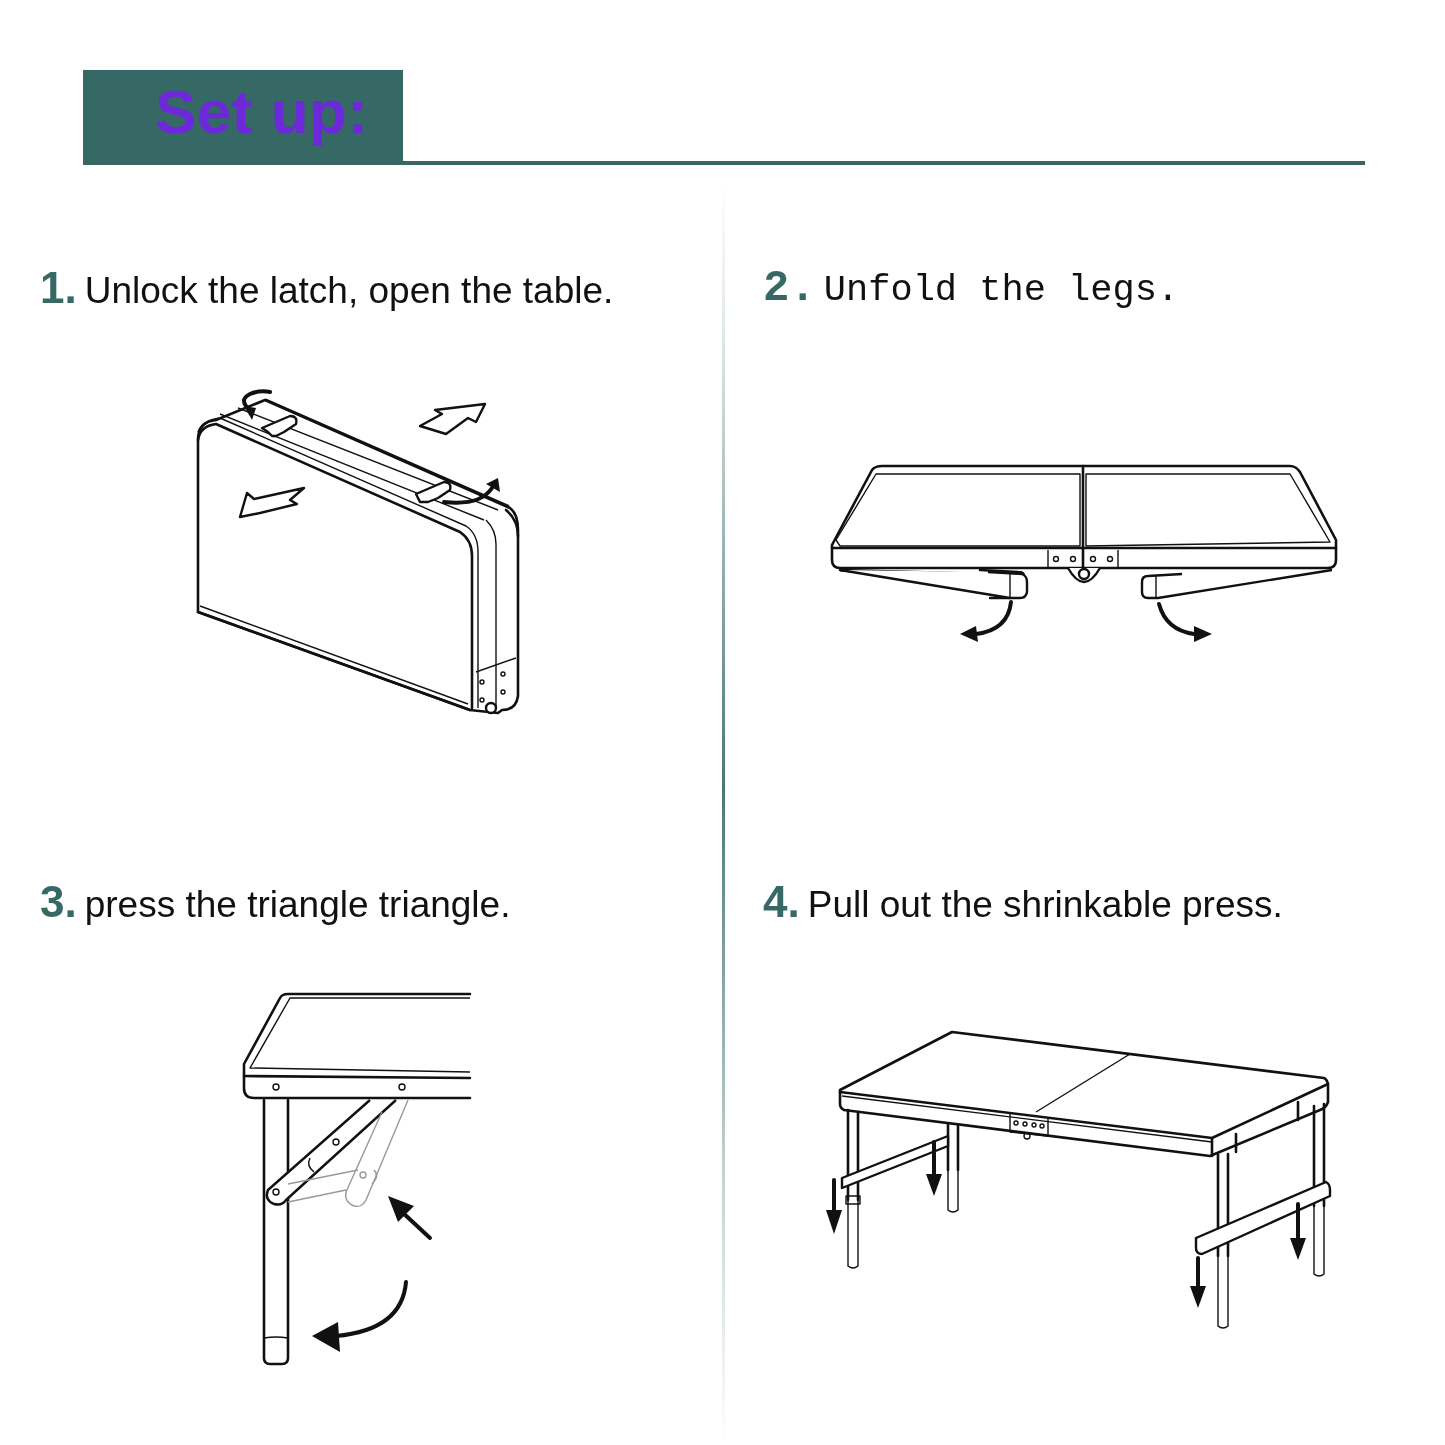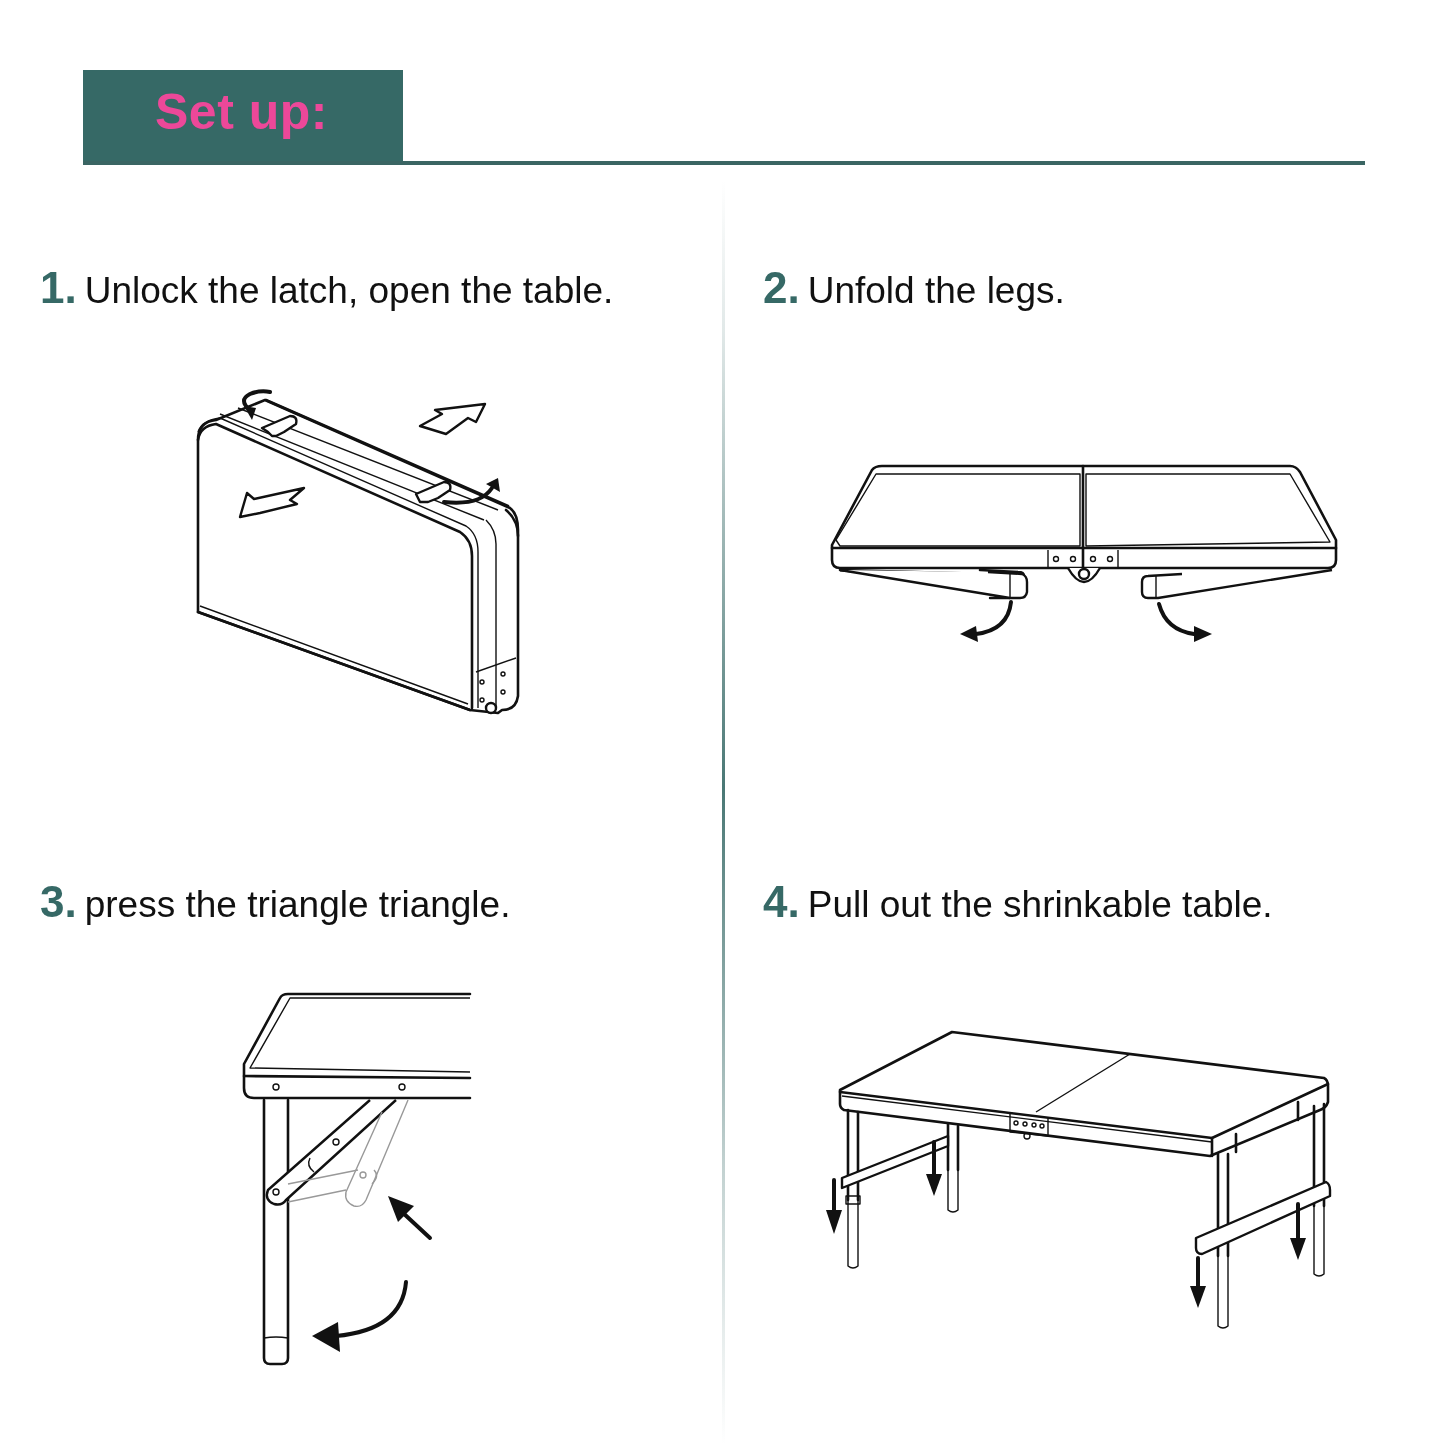--- a/index.html
+++ b/index.html
@@ -1,21 +1,21 @@
 <!DOCTYPE html>
 <html><head>
 <meta charset="utf-8">
 <style>
   html, body { margin: 0; padding: 0; background: #ffffff; }
   body { width: 1445px; height: 1445px; position: relative; overflow: hidden;
          font-family: "Liberation Sans", "DejaVu Sans", sans-serif; color: #111; }
   .header-box { position: absolute; left: 83px; top: 70px; width: 320px; height: 94px;
                 background: #366966; }
-  .header-title { position: absolute; left: 155px; top: 80px; font-size: 50px; font-weight: bold;
-                  color: #ec4899; line-height: 64px; letter-spacing: 0.5px; }
+  .header-title { position: absolute; left: 155px; top: 80px; font-size: 62px; font-weight: bold;
+                  color: #6d28d9; line-height: 64px; letter-spacing: 0.5px; }
   .header-rule { position: absolute; left: 83px; top: 161px; width: 1282px; height: 4px; background: #3a6563; }
   .divider { position: absolute; left: 722px; top: 180px; width: 3px; height: 1265px;
              background: linear-gradient(to bottom, rgba(54,105,102,0) 0%, rgba(54,105,102,0.15) 12%,
              rgba(54,105,102,0.9) 48%, rgba(54,105,102,0.3) 78%, rgba(54,105,102,0) 100%); }
   .step-heading { position: absolute; font-size: 37px; line-height: 44px; white-space: nowrap; }
   .step-num { color: #366966; font-weight: bold; font-size: 44px; margin-right: 8px; }
   .step-text { color: #111; margin-top: 36px; }
   .illus { position: absolute; }
   svg { display: block; }
   .ln { fill: none; stroke: #111; stroke-width: 2.6; stroke-linejoin: round; stroke-linecap: round; }
@@ -30,30 +30,30 @@
 <div class="header-box"></div>
 <div class="header-title">Set up:</div>
 <div class="header-rule"></div>
 
 <div class="divider"></div>
 
 <div class="step-heading" style="left:40px; top:266px;">
   <span class="step-num">1.</span><span class="step-text">Unlock the latch, open the table.</span>
 </div>
 
-<div class="step-heading" style="left:763px; top:266px;">
+<div class="step-heading" style="left:763px; top:266px;font-family:Liberation Mono, monospace;">
   <span class="step-num">2.</span><span class="step-text">Unfold the legs.</span>
 </div>
 
 <div class="step-heading" style="left:40px; top:880px;">
   <span class="step-num">3.</span><span class="step-text">press the triangle triangle.</span>
 </div>
 
 <div class="step-heading" style="left:763px; top:880px;">
-  <span class="step-num">4.</span><span class="step-text">Pull out the shrinkable table.</span>
+  <span class="step-num">4.</span><span class="step-text">Pull out the shrinkable press.</span>
 </div>
 
 <div class="illus" style="left:180px; top:380px;">
   <svg width="360" height="350" viewBox="0 0 360 350">
 
     <path class="ln" d="M18 232 L18 60 Q18 42 36 40 L85 20 L330 128 Q338 134 338 150 L338 316 Q336 330 322 330 L318 333 L290 330 Z"></path>
     <path class="ln" d="M18 60 Q20 46 36 44 L280 152 Q292 160 292 176 L292 328"></path>
     <path class="ln-thin" d="M18 52 Q22 40 40 38 L286 146 Q298 154 298 172 L298 328"></path>
     <path class="ln" d="M18 232 L290 330"></path>
     <path class="ln-thin" d="M20 226 L288 324"></path>

